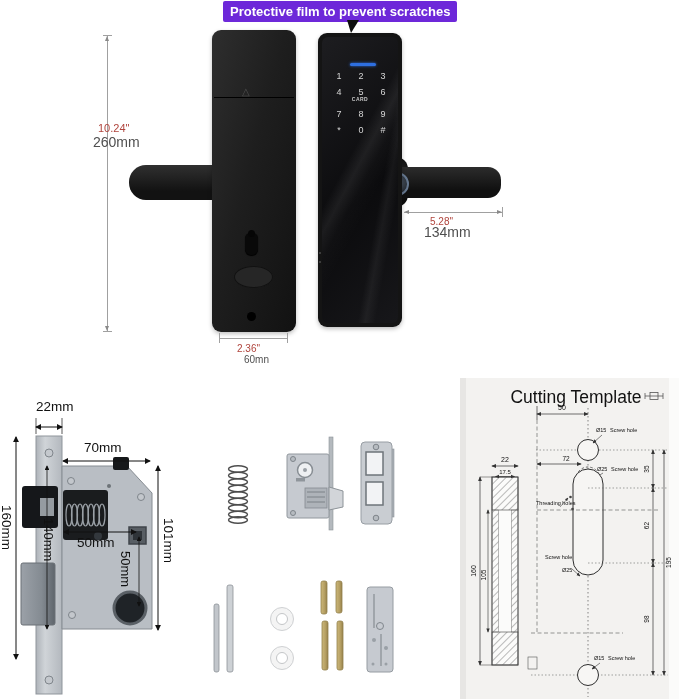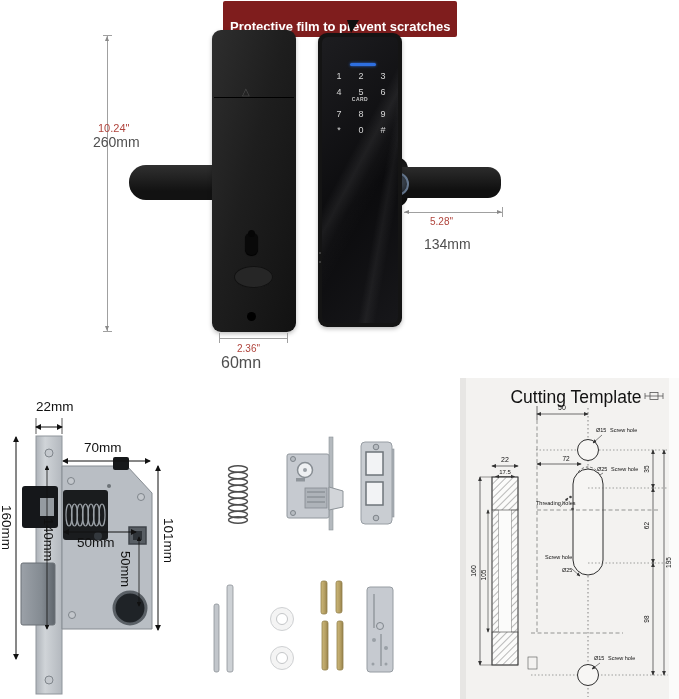--- a/index.html
+++ b/index.html
@@ -1,20 +1,20 @@
 <!DOCTYPE html>
 <html><head>
 <meta charset="utf-8">
 <style>
   html,body{margin:0;padding:0;background:#fff;}
   .stage{position:relative;width:679px;height:699px;background:#ffffff;overflow:hidden;
          font-family:"Liberation Sans",sans-serif;}
   
-  .banner{position:absolute;left:223px;top:1px;background:#7f1d1d;color:#fff;
-          font-size:13px;font-weight:700;padding:18px 7px 3px;border-radius:2px;white-space:nowrap;}
+  .banner{position:absolute;left:223px;top:1px;background:#6d28d9;color:#fff;
+          font-size:13px;font-weight:700;padding:3px 7px 3px;border-radius:2px;white-space:nowrap;}
   .banner-pointer{position:absolute;left:347px;top:20px;width:0;height:0;
           border-top:13px solid #0e0e0e;border-left:4px solid transparent;border-right:8px solid transparent;}
   
   .lock-rear{position:absolute;left:212px;top:30px;width:84px;height:302px;border-radius:9px;
           background:linear-gradient(105deg,#2e2e2e 0%,#1e1e1e 45%,#121212 100%);
           box-shadow:0 2px 4px rgba(0,0,0,.25);}
   .battery-line{position:absolute;left:2px;right:2px;top:67px;height:1px;background:#000;}
   .tri{position:absolute;left:30px;top:57px;color:#4f4f4f;font-size:10px;line-height:10px;}
   .knob{position:absolute;left:33px;top:203px;width:13px;height:22px;background:#090909;
         border-radius:5px 5px 6px 6px;box-shadow:0 1px 1px #000;}
@@ -118,27 +118,27 @@
   <div class="arr" style="left:105px;top:36px;border-bottom:5px solid #8a8a8a;border-left:2.5px solid transparent;border-right:2.5px solid transparent"></div>
   <div class="arr" style="left:105px;top:326px;border-top:5px solid #8a8a8a;border-left:2.5px solid transparent;border-right:2.5px solid transparent"></div>
   <div class="din" style="left:98px;top:122px">10.24"</div>
   <div class="dmm" style="left:93px;top:134px">260mm</div>
 
   <div class="dline" style="left:404px;top:212px;width:99px;height:1px"></div>
   <div class="dline" style="left:502px;top:207px;width:1px;height:10px"></div>
   <div class="arr" style="left:404px;top:210px;border-right:5px solid #8a8a8a;border-top:2.5px solid transparent;border-bottom:2.5px solid transparent"></div>
   <div class="arr" style="left:497px;top:210px;border-left:5px solid #8a8a8a;border-top:2.5px solid transparent;border-bottom:2.5px solid transparent"></div>
   <div class="din" style="left:430px;top:216px;font-size:10px">5.28"</div>
-  <div class="dmm" style="left:424px;top:236px">134mm</div>
+  <div class="dmm" style="left:424px;top:224px">134mm</div>
 
   <div class="dline" style="left:219px;top:338px;width:69px;height:1px"></div>
   <div class="dline" style="left:219px;top:333px;width:1px;height:10px"></div>
   <div class="dline" style="left:287px;top:333px;width:1px;height:10px"></div>
   <div class="din" style="left:237px;top:343px;font-size:10px">2.36"</div>
-  <div class="dmm" style="left:221px;top:354px;font-size:16px">60mn</div>
+  <div class="dmm" style="left:244px;top:354px;font-size:10px">60mn</div>
 
   <svg class="mortise" style="left:0;top:390px" width="195" height="309" viewBox="0 390 195 309">
     <defs>
       <marker id="ma" viewBox="0 0 10 10" refX="8.5" refY="5" markerWidth="6" markerHeight="6" orient="auto-start-reverse">
         <path d="M0,0L10,5L0,10Z" fill="#111"></path>
       </marker>
       <linearGradient id="gmetal" x1="0" y1="0" x2="1" y2="0">
         <stop offset="0" stop-color="#aeb3b9"></stop>
           <stop offset=".35" stop-color="#d0d4d8"></stop>
           <stop offset="1" stop-color="#b3b8be"></stop>

